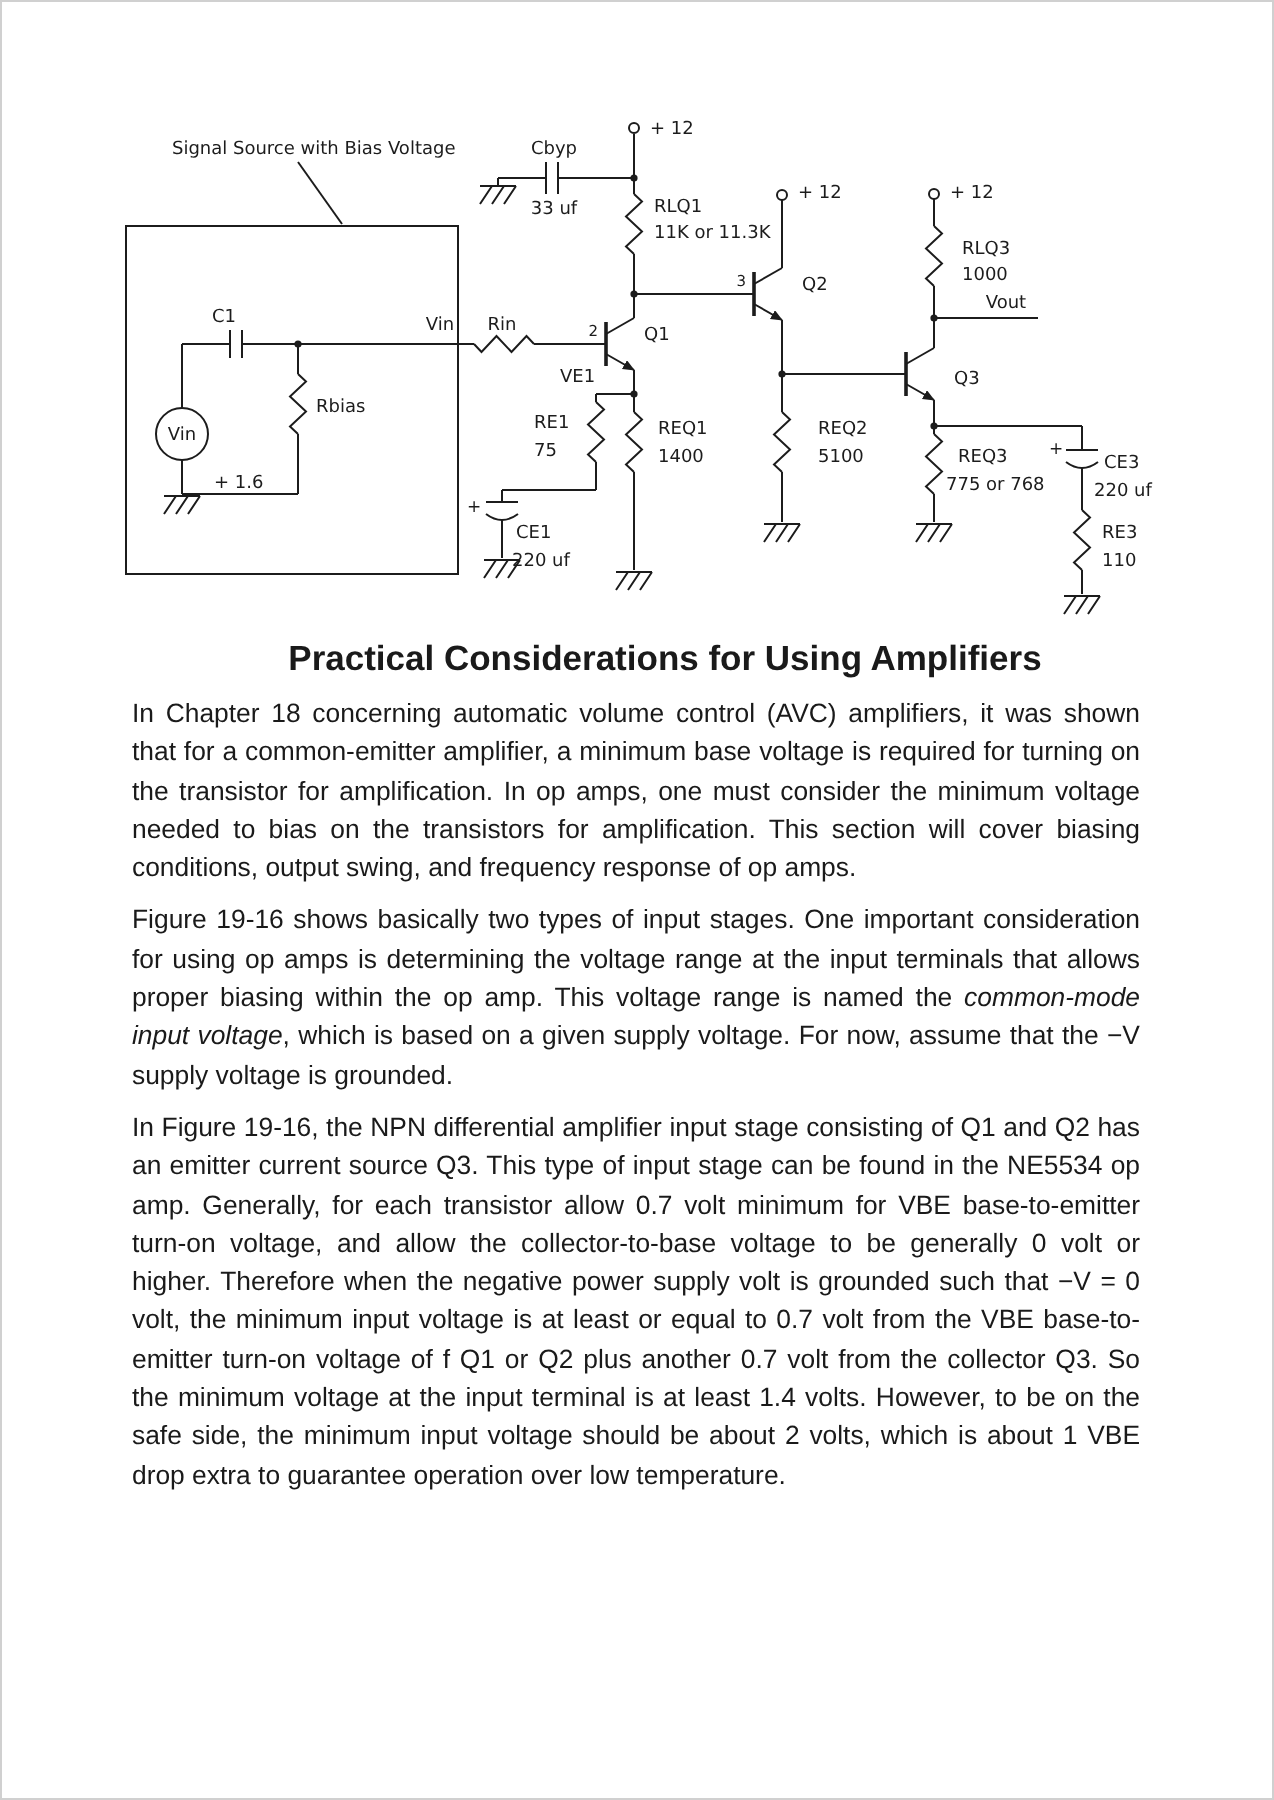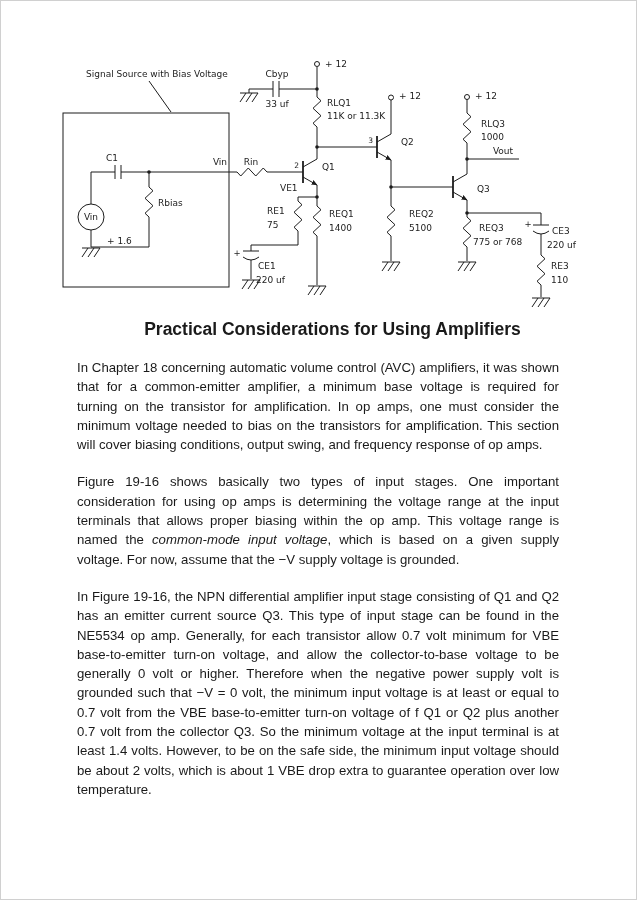--- a/index.html
+++ b/index.html
@@ -18,21 +18,21 @@
   .dots{fill:#1c1c1c;stroke:none;}
   .caption{
     margin:4px 0 0 58px;font-size:12.5px;font-weight:bold;letter-spacing:0.1px;
   }
   .heading{
     margin:6px 0 0 0;text-align:center;font-size:17.5px;font-weight:bold;padding-left:28px;
   }
   .body-text{
     margin:7px 59px 0 58px;font-size:13.2px;line-height:19.3px;text-align:justify;
   }
-  .body-text p{margin:18px;padding:0;}
+  .body-text p{margin:7px;padding:0;}
   .body-text i{}
 </style>
 </head>
 <body>
 
 <div class="page">
 
   <svg class="schematic" width="637" height="312" viewBox="0 0 637 312">
     <defs>
       <marker id="arr" markerWidth="7" markerHeight="7" refX="5.5" refY="2.5" orient="auto">

